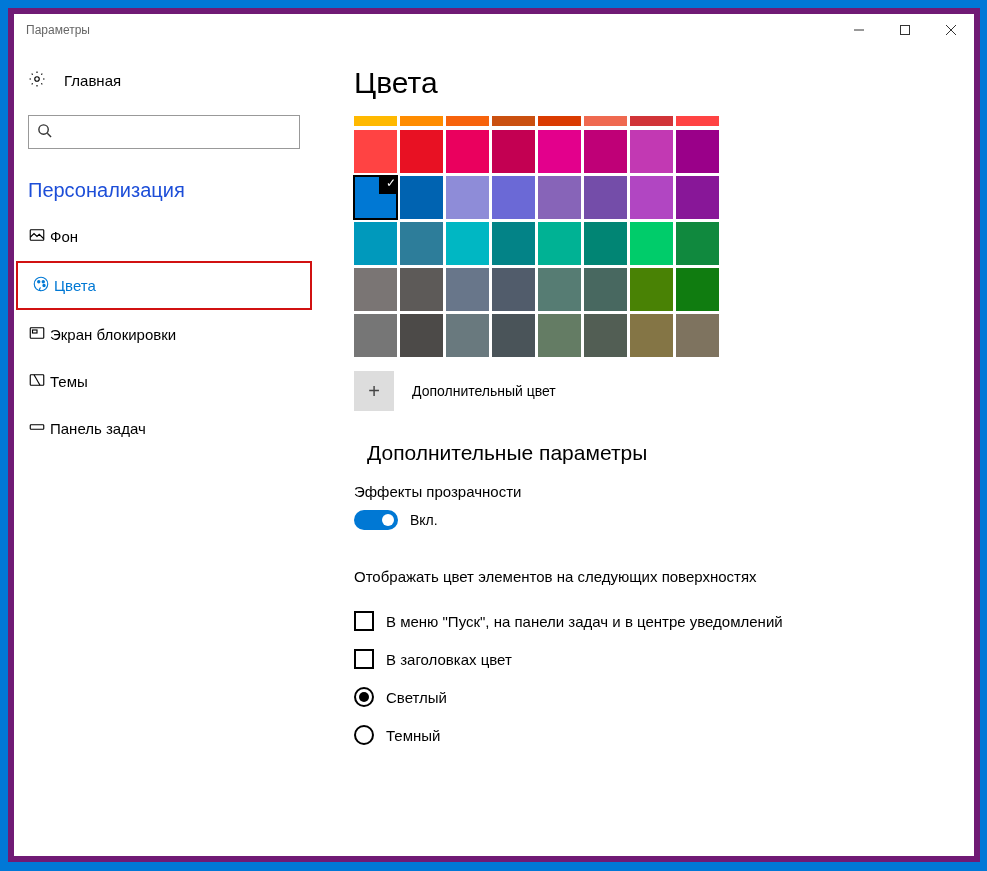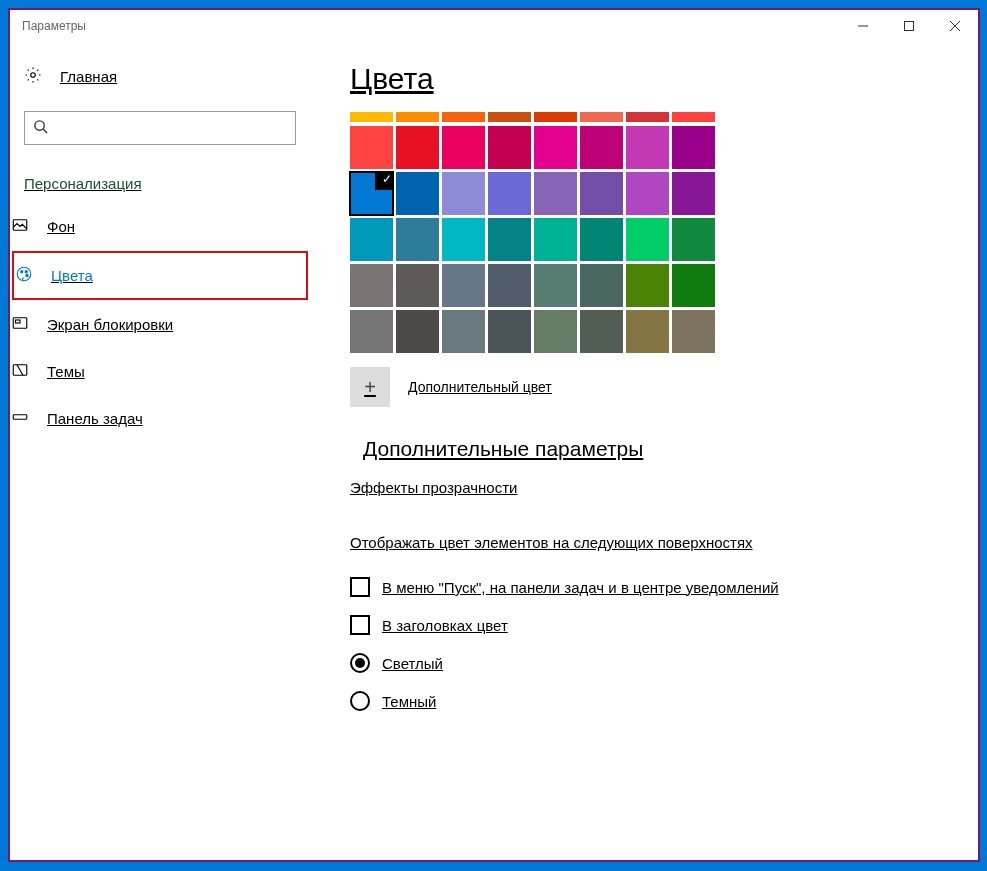--- a/index.html
+++ b/index.html
@@ -10,21 +10,21 @@
     background: #0078d7;
     width: 987px;
     height: 871px;
     overflow: hidden;
   }
   .window {
     position: absolute;
     left: 8px; top: 8px;
     width: 972px; height: 854px;
     background: #fff;
-    border: 2px solid #701a75;
+    border: 6px solid #701a75;
     display: flex;
     flex-direction: column;
   }
   .titlebar {
     height: 32px;
     display: flex;
     align-items: center;
     padding-left: 12px;
     font-size: 12px;
     color: #666;
@@ -37,21 +37,20 @@
     width: 46px; height: 32px;
     display: flex; align-items: center; justify-content: center;
     color: #444;
     font-size: 10px;
   }
   .caption-btn svg { width: 10px; height: 10px; stroke: #333; stroke-width: 1; fill: none; }
   .content-area {
     flex: 1;
     display: flex;
     overflow: hidden;
-    text-decoration: underline;
   }
   .left-pane {
     width: 300px;
     padding: 14px 0 0 0;
     flex-shrink: 0;
   }
   .home-row {
     display: flex;
     align-items: center;
     padding: 10px 14px;
@@ -70,29 +69,29 @@
   .search-box input {
     border: none;
     outline: none;
     flex: 1;
     font-size: 15px;
     background: transparent;
   }
   .search-box .search-icon svg { width: 15px; height: 15px; stroke: #333; fill: none; stroke-width: 1.5;}
   .section-header {
     padding: 8px 14px 10px 14px;
-    font-size: 15px;
-    color: #14532d;
+    font-size: 20px;
+    color: #1d4ed8;
   }
   .nav-list { list-style: none; }
   .nav-item {
     display: flex;
     align-items: center;
-    gap: 18px;
-    padding: 12px 1px;
+    gap: 4px;
+    padding: 12px 14px;
     font-size: 15px;
     margin: 2px 0;
   }
   .nav-item svg { width: 18px; height: 18px; flex-shrink:0; }
   .nav-item.active {
     border: 2px solid #d11111;
     color: #0078d4;
     margin: 2px 2px 2px 2px;
   }
   .nav-item.active svg { stroke: #0078d4; }
@@ -374,20 +373,24 @@
         </div>
 
       <div class="custom-color-row">
         <div class="plus-btn">+</div>
         <span>Дополнительный цвет</span>
       </div>
 
       <h2 class="subheader">Дополнительные параметры</h2>
 
       <div class="setting-label">Эффекты прозрачности</div>
+      <div class="toggle-row">
+        <div class="toggle"></div>
+        <span>Вкл.</span>
+      </div>
 
       <div class="setting-label section-gap">Отображать цвет элементов на следующих поверхностях</div>
       <div id="checkbox-list">
           <div class="checkbox-row">
             <div class="checkbox"></div>
             <span>В меню "Пуск", на панели задач и в центре уведомлений</span>
           </div>
           <div class="checkbox-row">
             <div class="checkbox"></div>
             <span>В заголовках цвет</span>

